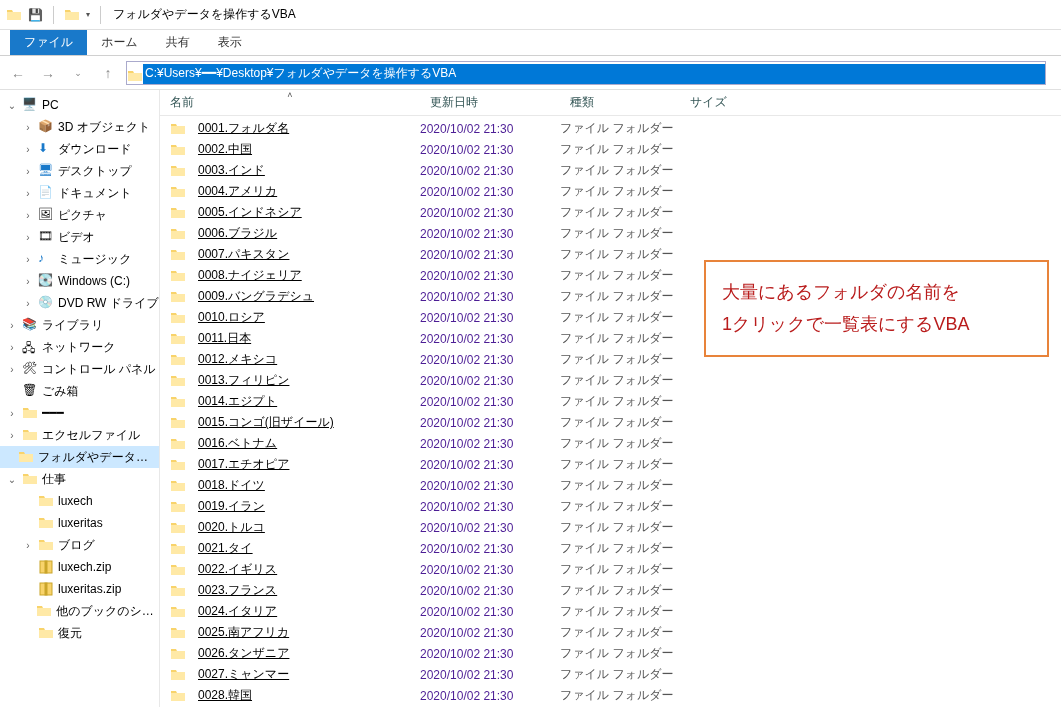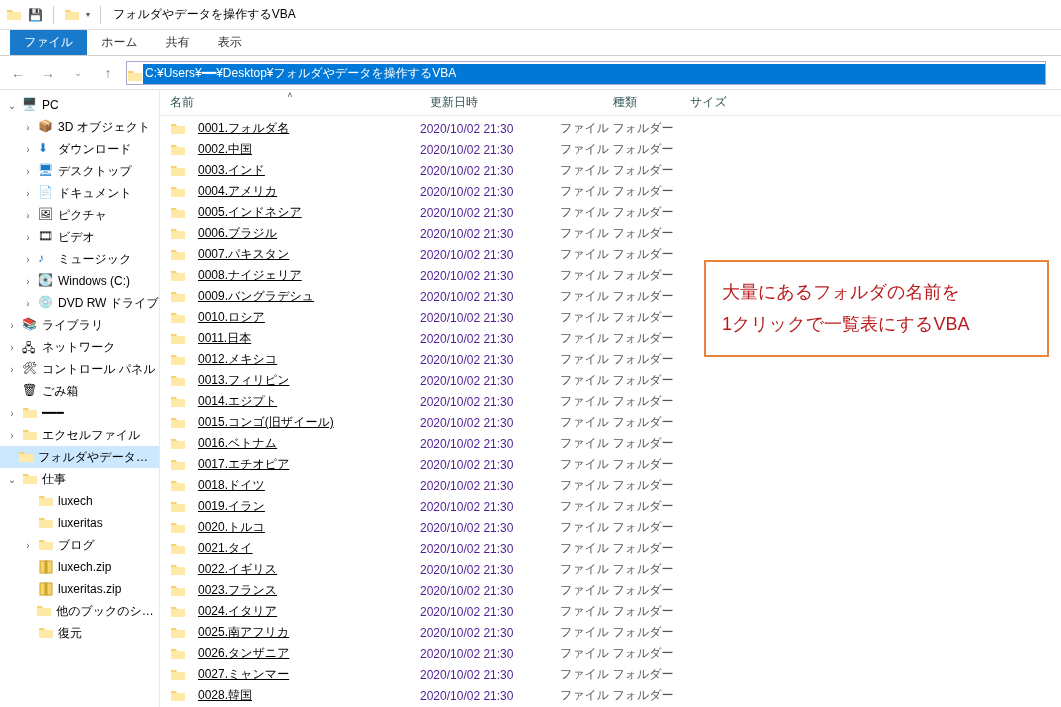--- a/index.html
+++ b/index.html
@@ -121,21 +121,21 @@
   color:#333;
 }
 .list-header .col {
   padding-left:10px;
   font-size:12px;
   color:#355;
   position:relative;
 }
 .col-name { width:260px; }
 .col-date { width:140px; }
-.col-type { width:120px;text-align:center; }
+.col-type { width:120px; }
 .col-size { width:100px; }
 .sort-arrow { position:absolute; top:-4px; left:50%; transform:translateX(-50%); font-size:9px; color:#555; }
 .list-body {
   padding-top:2px;
 }
 .row {
   display:flex;
   height:21px;
   align-items:center;
   cursor:pointer;

